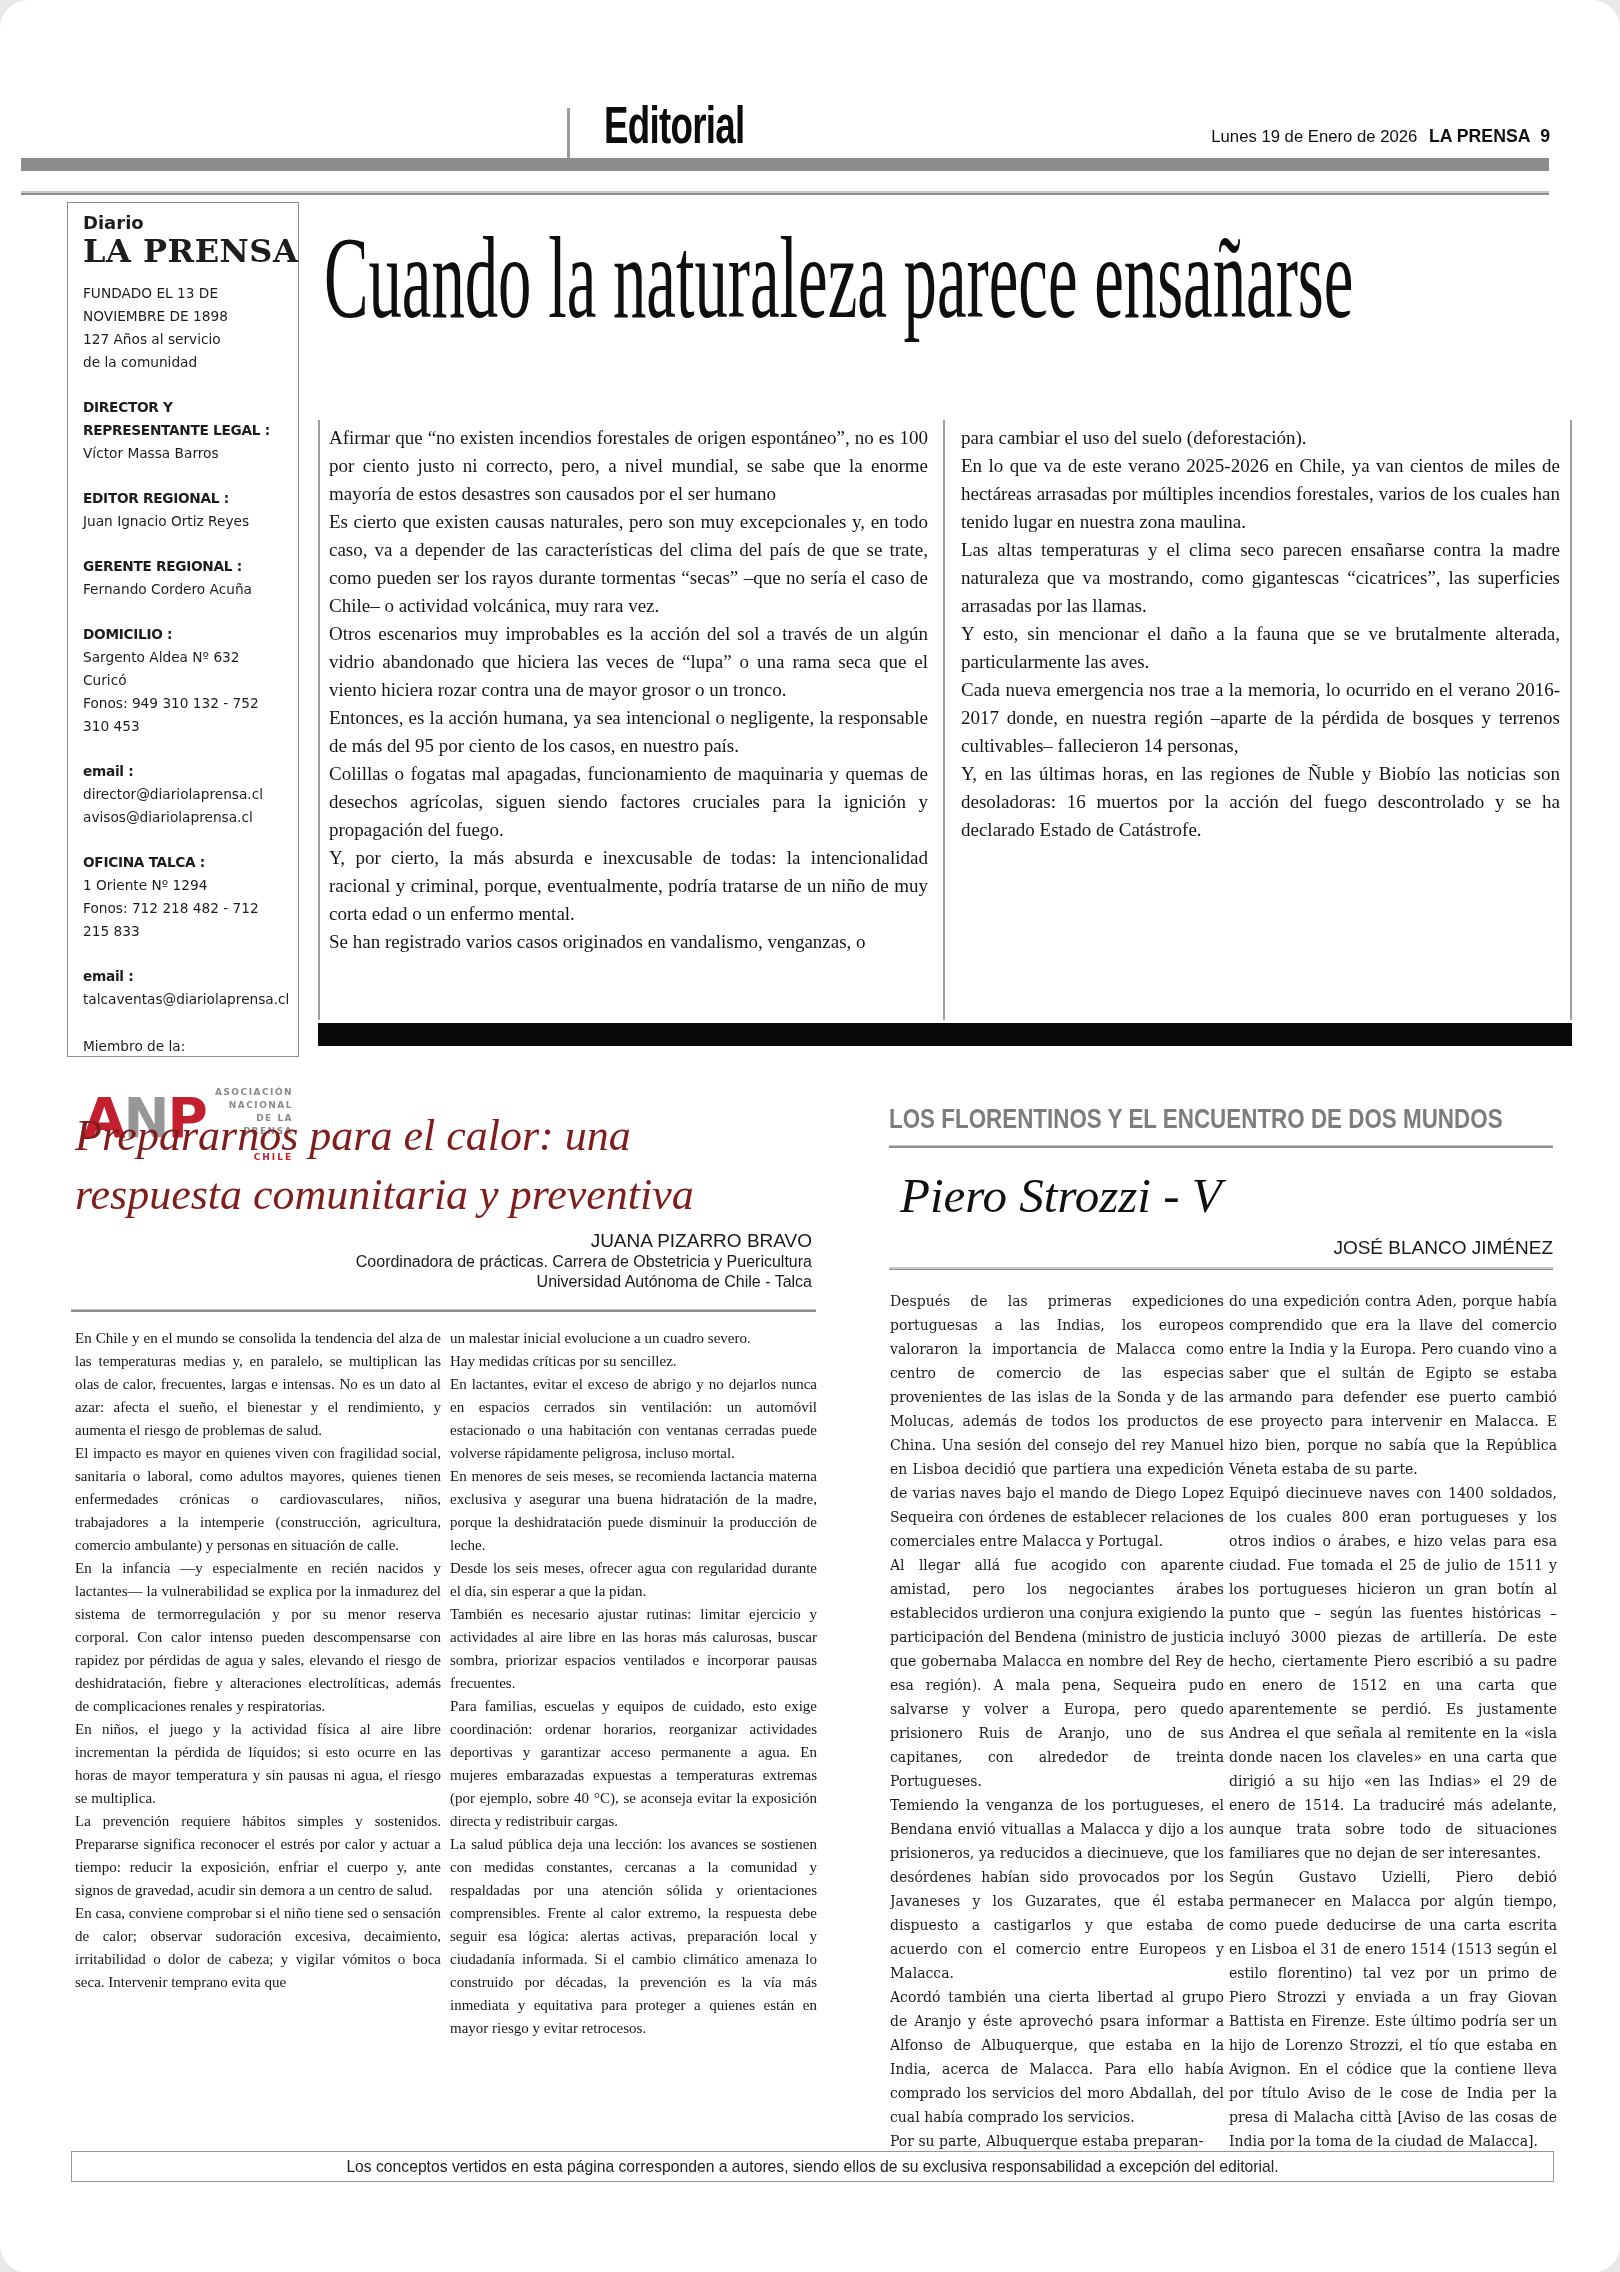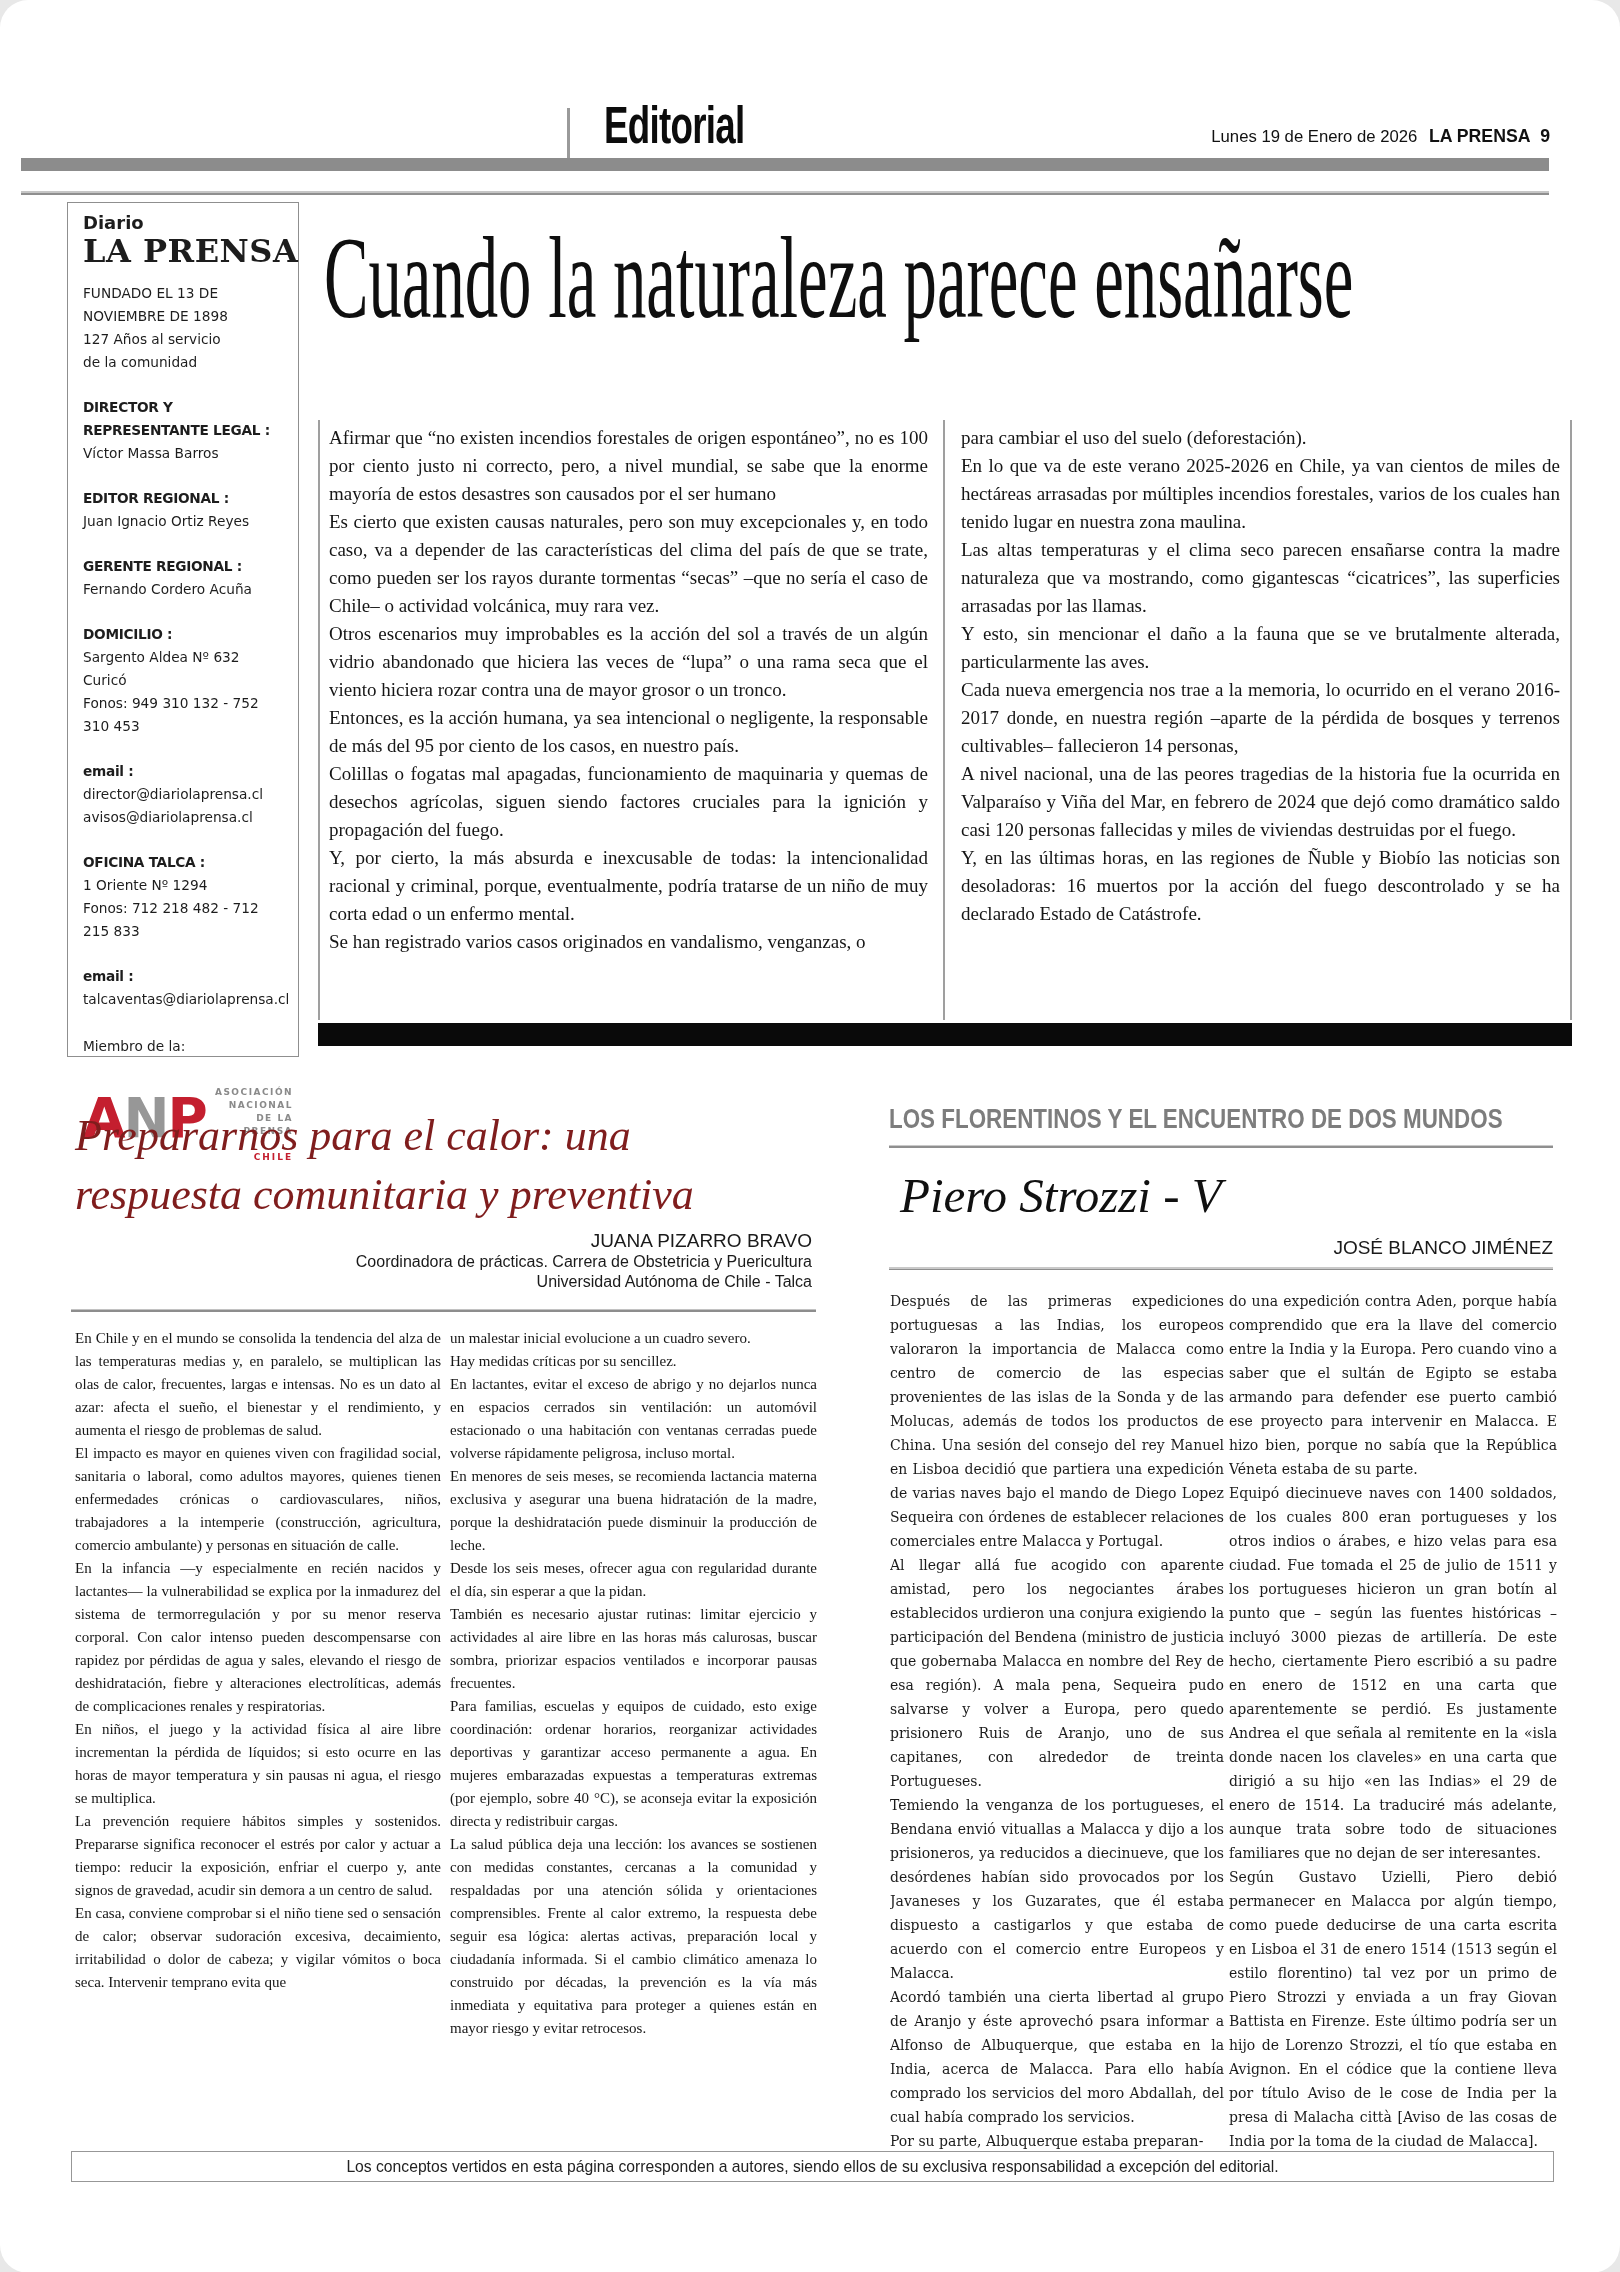--- a/index.html
+++ b/index.html
@@ -182,21 +182,20 @@
       <p>Y, por cierto, la más absurda e inexcusable de todas: la intencionalidad racional y criminal, porque, eventualmente, podría tratarse de un niño de muy corta edad o un enfermo mental.</p>
       <p>Se han registrado varios casos originados en vandalismo, venganzas, o</p>
     </div>
   <div class="abs ed-col ed-col2">
 
   <p>para cambiar el uso del suelo (deforestación).</p>
       <p>En lo que va de este verano 2025-2026 en Chile, ya van cientos de miles de hectáreas arrasadas por múltiples incendios forestales, varios de los cuales han tenido lugar en nuestra zona maulina.</p>
       <p>Las altas temperaturas y el clima seco parecen ensañarse contra la madre naturaleza que va mostrando, como gigantescas “cicatrices”, las superficies arrasadas por las llamas.</p>
       <p>Y esto, sin mencionar el daño a la fauna que se ve brutalmente alterada, particularmente las aves.</p>
       <p>Cada nueva emergencia nos trae a la memoria, lo ocurrido en el verano 2016-2017 donde, en nuestra región –aparte de la pérdida de bosques y terrenos cultivables– fallecieron 14 personas,</p>
-      <p>A nivel nacional, una de las peores tragedias de la historia fue la ocurrida en Valparaíso y Viña del Mar, en febrero de 2024 que dejó como dramático saldo casi 120 personas fallecidas y miles de viviendas destruidas por el fuego.</p>
       <p>Y, en las últimas horas, en las regiones de Ñuble y Biobío las noticias son desoladoras: 16 muertos por la acción del fuego descontrolado y se ha declarado Estado de Catástrofe.</p>
     </div>
   <div class="abs black-bar"></div>
 
   <div class="abs heat-title">Prepararnos para el calor: una
 respuesta comunitaria y preventiva</div>
   <div class="abs heat-byline">
     <div class="heat-author">JUANA PIZARRO BRAVO</div>
     <div class="heat-role">Coordinadora de prácticas. Carrera de Obstetricia y Puericultura</div>
     <div class="heat-org">Universidad Autónoma de Chile - Talca</div>

